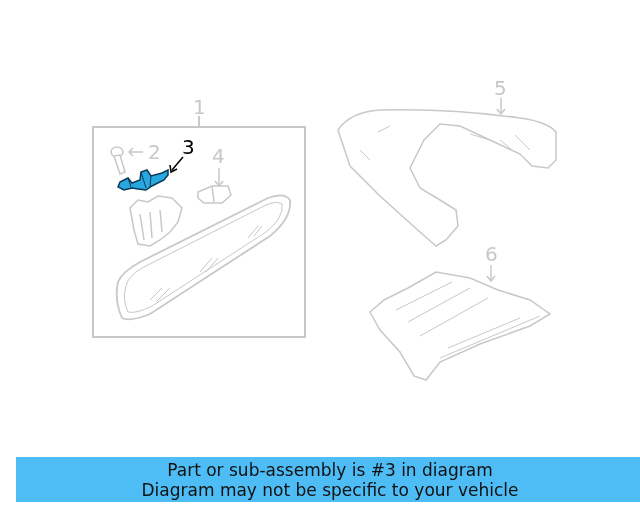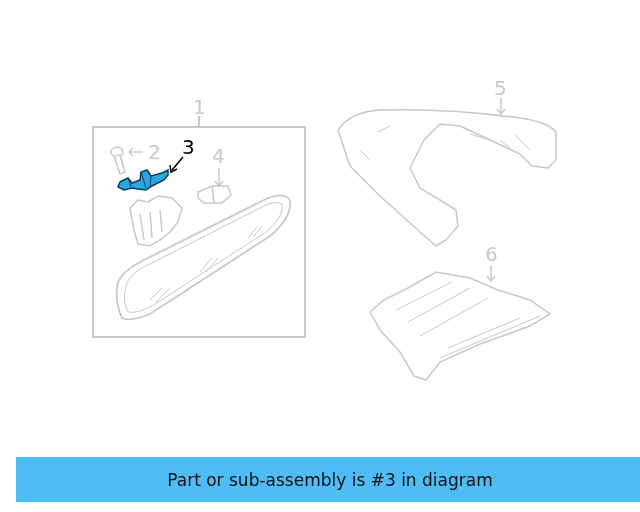--- a/index.html
+++ b/index.html
@@ -70,13 +70,14 @@
   <div class="callout" style="left:193px;top:97px;">1</div>
   <div class="callout" style="left:148px;top:142px;">2</div>
   <div class="callout active" style="left:182px;top:137px;">3</div>
   <div class="callout" style="left:212px;top:146px;">4</div>
   <div class="callout" style="left:494px;top:78px;">5</div>
   <div class="callout" style="left:485px;top:244px;">6</div>
 </div>
 
 <div id="banner">
   <div class="line">Part or sub-assembly is #3 in diagram</div>
+  <div class="line">Diagram may not be specific to your vehicle</div>
 </div>
 
 </body></html>

